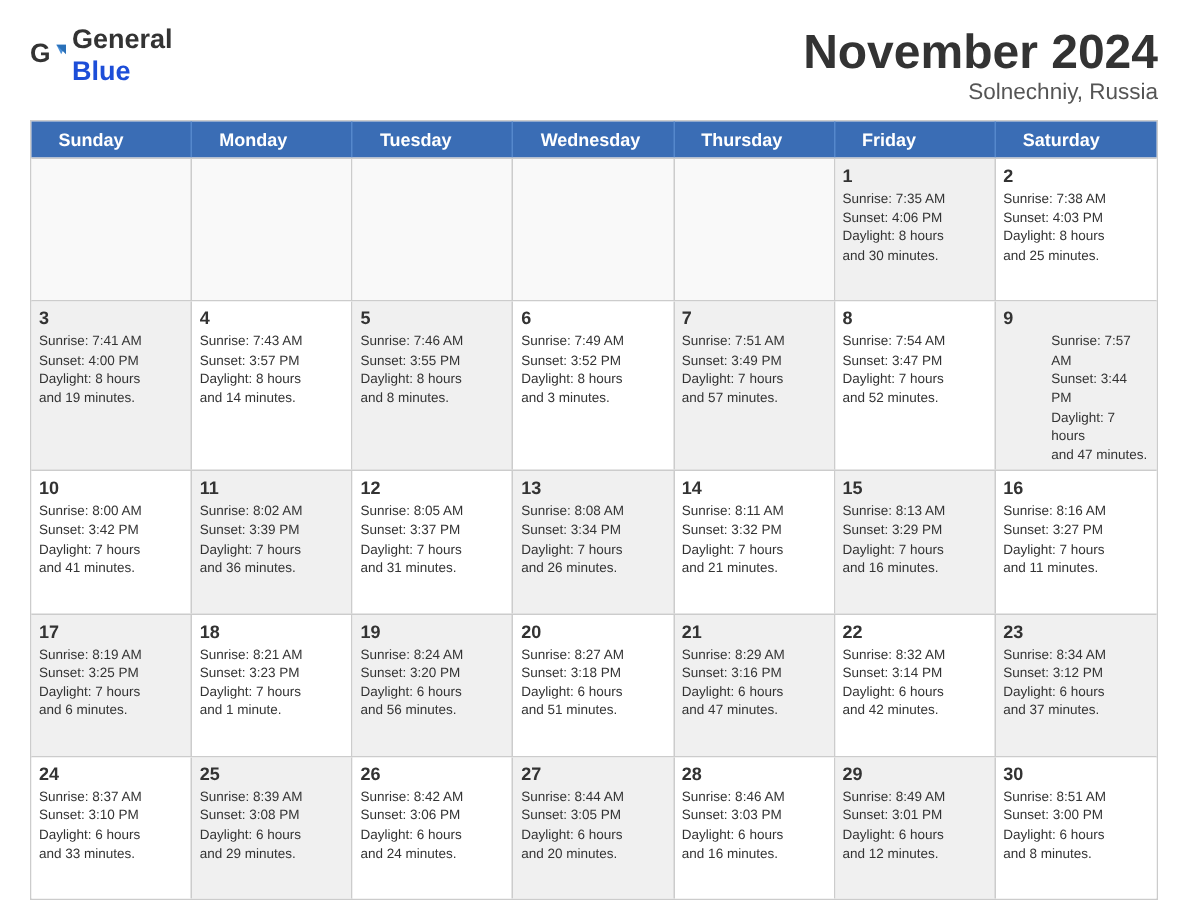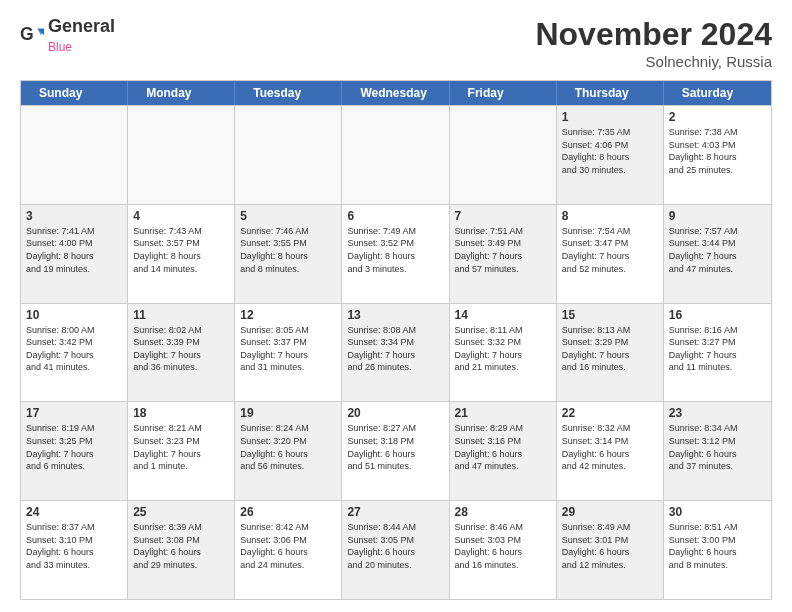--- a/index.html
+++ b/index.html
@@ -27,23 +27,23 @@
       display: flex;
       align-items: center;
       gap: 4px;
     }
     .logo-text-general {
       font-size: 18px;
       font-weight: bold;
       color: #333;
     }
     .logo-text-blue {
-      font-size: 12px;
-      font-weight: normal;
-      color: #ec4899;
+      font-size: 18px;
+      font-weight: bold;
+      color: #1d4ed8;
     }
     .logo-icon {
       width: 24px;
       height: 24px;
     }
     .title-block {
       text-align: right;
     }
     .month-title {
       font-size: 32px;
@@ -130,22 +130,22 @@
       <div class="location">Solnechniy, Russia</div>
     </div>
   </div>
 
   <div class="calendar">
     <div class="cal-header">
       <div class="cal-header-cell">Sunday</div>
       <div class="cal-header-cell">Monday</div>
       <div class="cal-header-cell">Tuesday</div>
       <div class="cal-header-cell">Wednesday</div>
+      <div class="cal-header-cell">Thursday</div>
       <div class="cal-header-cell">Friday</div>
-      <div class="cal-header-cell">Thursday</div>
       <div class="cal-header-cell">Saturday</div>
     </div>
     <div class="cal-body" id="cal-body">
     <div class="cal-week">
           <div class="cal-cell empty"></div>
           <div class="cal-cell empty"></div>
           <div class="cal-cell empty"></div>
           <div class="cal-cell empty"></div>
           <div class="cal-cell empty"></div>
           <div class="cal-cell shaded">
@@ -201,21 +201,21 @@
           </div>
           <div class="cal-cell">
             <div class="day-num">8</div>
             <div class="day-info" style="white-space: pre-line;">Sunrise: 7:54 AM
 Sunset: 3:47 PM
 Daylight: 7 hours
 and 52 minutes.</div>
           </div>
           <div class="cal-cell shaded">
             <div class="day-num">9</div>
-            <div class="day-info" style="white-space: pre-line;">Sunrise: 7:57 AM
+            <div class="day-info" style="white-space: pre-line; margin-left: 32px;">Sunrise: 7:57 AM
 Sunset: 3:44 PM
 Daylight: 7 hours
 and 47 minutes.</div>
           </div>
         </div>
         <div class="cal-week">
           <div class="cal-cell">
             <div class="day-num">10</div>
             <div class="day-info" style="white-space: pre-line;">Sunrise: 8:00 AM
 Sunset: 3:42 PM

